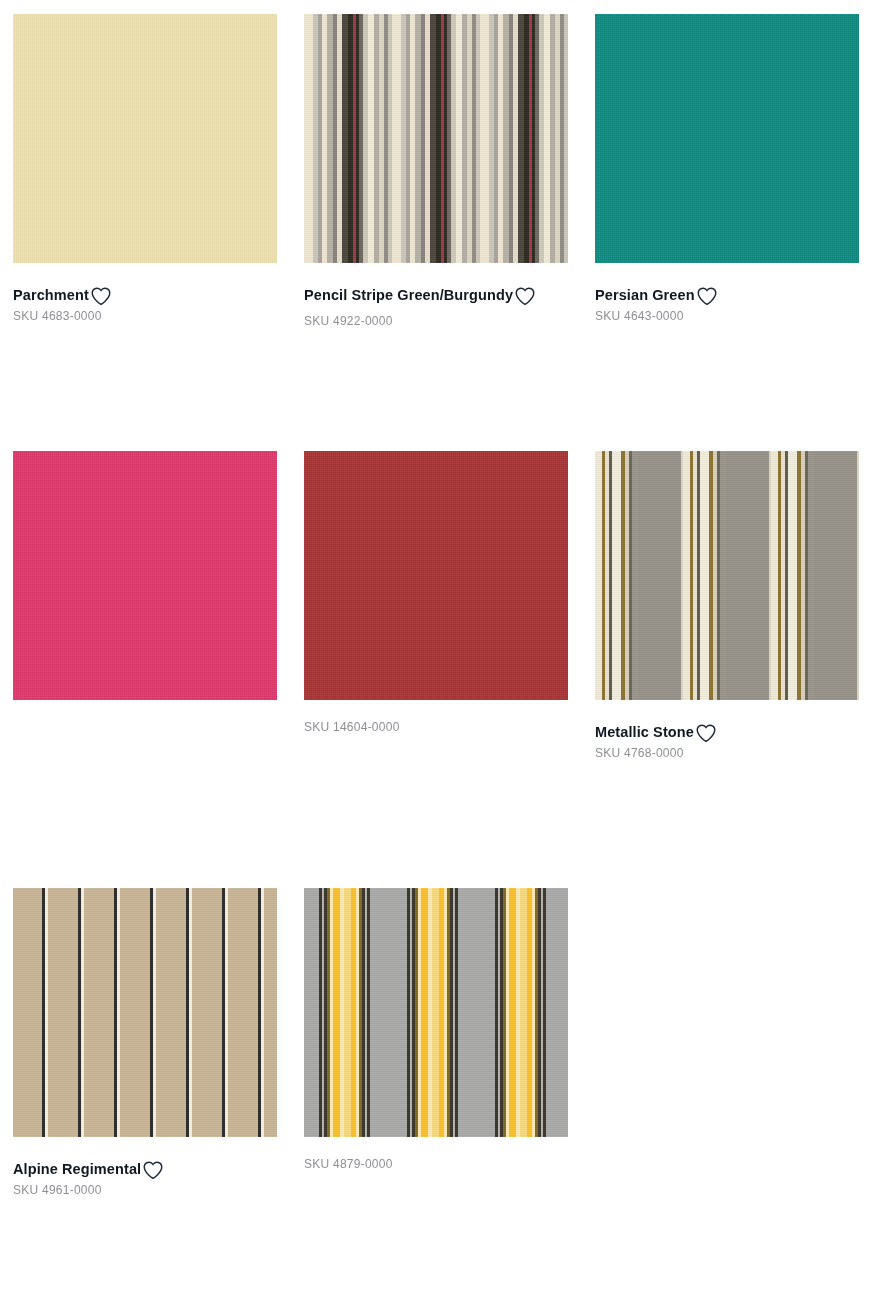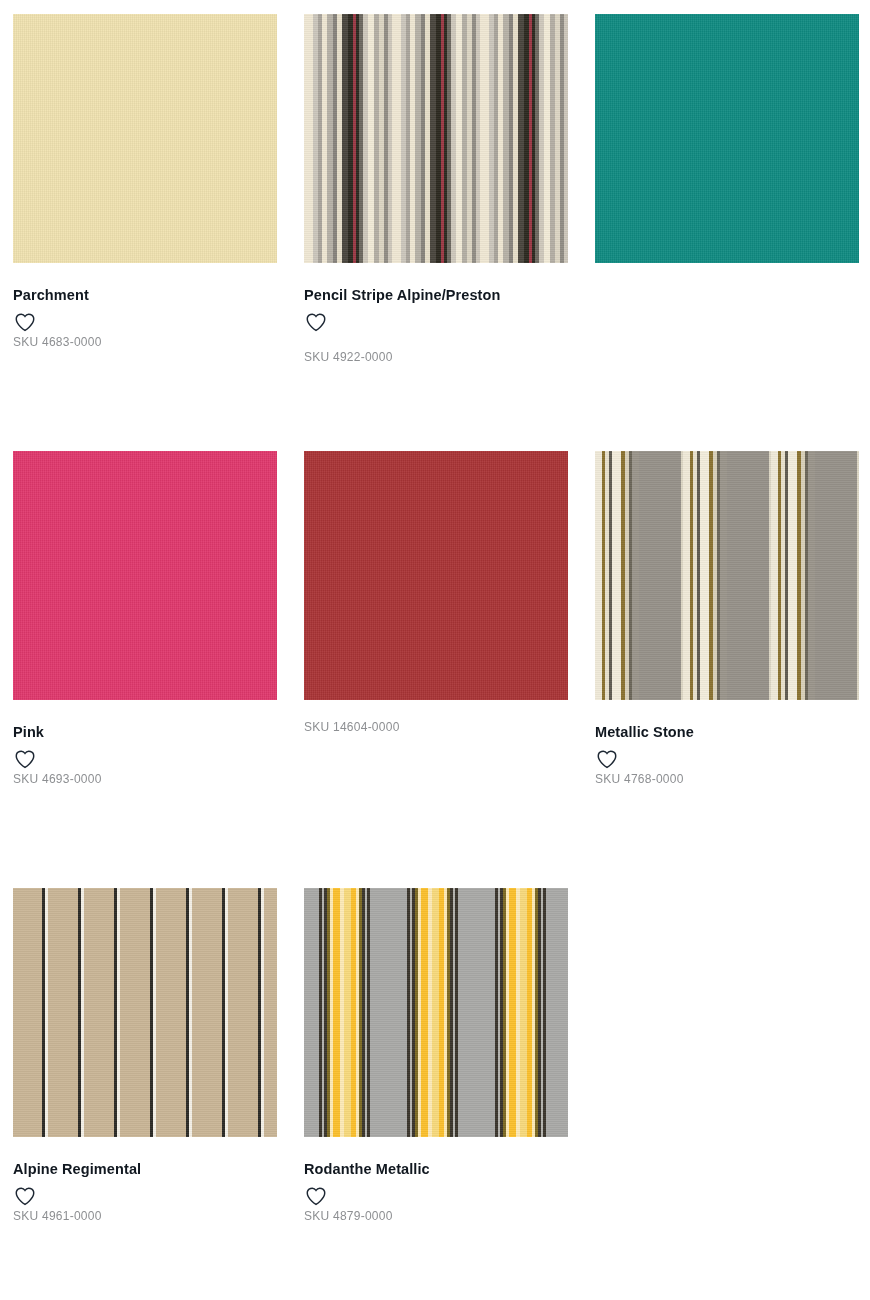--- a/index.html
+++ b/index.html
@@ -58,21 +58,20 @@
   }
 
   .card-meta {
     padding-top: 19px;
   }
   .title-row {
     display: flex;
     align-items: flex-start;
     justify-content: flex-start;
     min-height: 22px;
-    flex-direction: column;
   }
   .product-title {
     font-size: 14.5px;
     font-weight: bold;
     color: #111820;
     line-height: 26px;
     letter-spacing: 0.1px;
     max-width: 215px;
   }
   .fav-btn {
@@ -87,21 +86,21 @@
   }
   .fav-btn svg { display: block; }
 
   .product-sku {
     font-size: 12px;
     color: #8d8f92;
     letter-spacing: 0.25px;
     line-height: 16px;
     font-weight: normal;
   }
-  .sku-2line { margin-top: 15px; }
+  .sku-2line { margin-top: 5px; }
   .sku-1line { }
 </style>
 </head>
 <body>
 
 <div class="product-grid">
 
   <div class="product-card">
     <div class="swatch solid" style="background-color:#f0e2b0">
       <div class="tex"></div>
@@ -137,51 +136,51 @@
              #cec8bc 59px, #cec8bc 64px,
              #f1ead7 64px, #f1ead7 70px,
              #b3aea4 70px, #b3aea4 75px,
              #dcd5c3 75px, #dcd5c3 80px,
              #918d85 80px, #918d85 84px,
              #cdc7bb 84px, #cdc7bb 88px)">
       <div class="tex" style="background-image:repeating-linear-gradient(0deg,rgba(255,255,255,0.05) 0px,rgba(255,255,255,0.05) 1px,rgba(0,0,0,0.035) 1px,rgba(0,0,0,0.035) 2px)"></div>
     </div>
     <div class="card-meta">
       <div class="title-row">
-        <div class="product-title">Pencil Stripe Alpine/Preston</div>
+        <div class="product-title">Pencil Stripe Green/Burgundy</div>
         <div class="fav-btn">
           <svg width="22" height="20" viewBox="0 0 24 22" fill="none" stroke="#1d2733" stroke-width="1.6">
             <path d="M12 20.3S2.4 14.2 2.4 7.8A5.2 5.2 0 0 1 12 4.9a5.2 5.2 0 0 1 9.6 2.9c0 6.4-9.6 12.5-9.6 12.5z"></path>
           </svg>
         </div>
       </div>
       <div class="product-sku sku-2line">SKU 4922-0000</div>
     </div>
   </div>
 
   <div class="product-card">
     <div class="swatch solid" style="background-color:#0e8a81">
       <div class="tex"></div>
     </div>
+    <div class="card-meta">
+      <div class="title-row">
+        <div class="product-title">Persian Green</div>
+        <div class="fav-btn">
+          <svg width="22" height="20" viewBox="0 0 24 22" fill="none" stroke="#1d2733" stroke-width="1.6">
+            <path d="M12 20.3S2.4 14.2 2.4 7.8A5.2 5.2 0 0 1 12 4.9a5.2 5.2 0 0 1 9.6 2.9c0 6.4-9.6 12.5-9.6 12.5z"></path>
+          </svg>
+        </div>
+      </div>
+      <div class="product-sku sku-1line">SKU 4643-0000</div>
+    </div>
   </div>
 
   <div class="product-card">
     <div class="swatch solid" style="background-color:#e0376c">
       <div class="tex"></div>
-    </div>
-    <div class="card-meta">
-      <div class="title-row">
-        <div class="product-title">Pink</div>
-        <div class="fav-btn">
-          <svg width="22" height="20" viewBox="0 0 24 22" fill="none" stroke="#1d2733" stroke-width="1.6">
-            <path d="M12 20.3S2.4 14.2 2.4 7.8A5.2 5.2 0 0 1 12 4.9a5.2 5.2 0 0 1 9.6 2.9c0 6.4-9.6 12.5-9.6 12.5z"></path>
-          </svg>
-        </div>
-      </div>
-      <div class="product-sku sku-1line">SKU 4693-0000</div>
     </div>
   </div>
 
   <div class="product-card">
     <div class="swatch solid" style="background-color:#a93335">
       <div class="tex"></div>
     </div>
     <div class="card-meta">
       <div class="product-sku sku-1line">SKU 14604-0000</div>
     </div>
@@ -254,25 +253,17 @@
              #fbc02d 47px, #fbc02d 52px,
              #fce9b6 52px, #fce9b6 55px,
              #7d6a22 55px, #7d6a22 58px,
              #3a352c 58px, #3a352c 61px,
              #b4b3ae 61px, #b4b3ae 63px,
              #3a352c 63px, #3a352c 66px,
              #a9a9a7 66px, #a9a9a7 88px)">
       <div class="tex" style="background-image:repeating-linear-gradient(0deg,rgba(255,255,255,0.05) 0px,rgba(255,255,255,0.05) 1px,rgba(0,0,0,0.035) 1px,rgba(0,0,0,0.035) 2px)"></div>
     </div>
     <div class="card-meta">
-      <div class="title-row">
-        <div class="product-title">Rodanthe Metallic</div>
-        <div class="fav-btn">
-          <svg width="22" height="20" viewBox="0 0 24 22" fill="none" stroke="#1d2733" stroke-width="1.6">
-            <path d="M12 20.3S2.4 14.2 2.4 7.8A5.2 5.2 0 0 1 12 4.9a5.2 5.2 0 0 1 9.6 2.9c0 6.4-9.6 12.5-9.6 12.5z"></path>
-          </svg>
-        </div>
-      </div>
       <div class="product-sku sku-1line">SKU 4879-0000</div>
     </div>
   </div>
 
 </div>
 
 </body></html>

